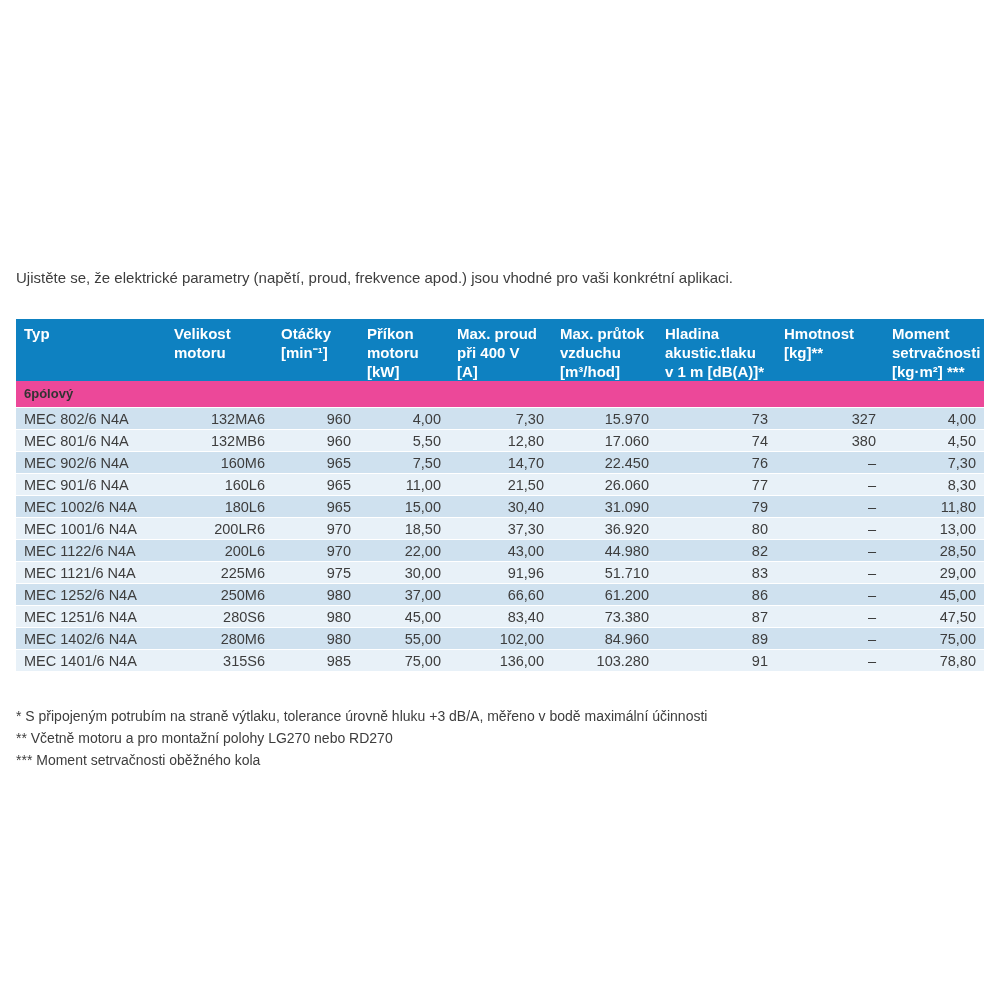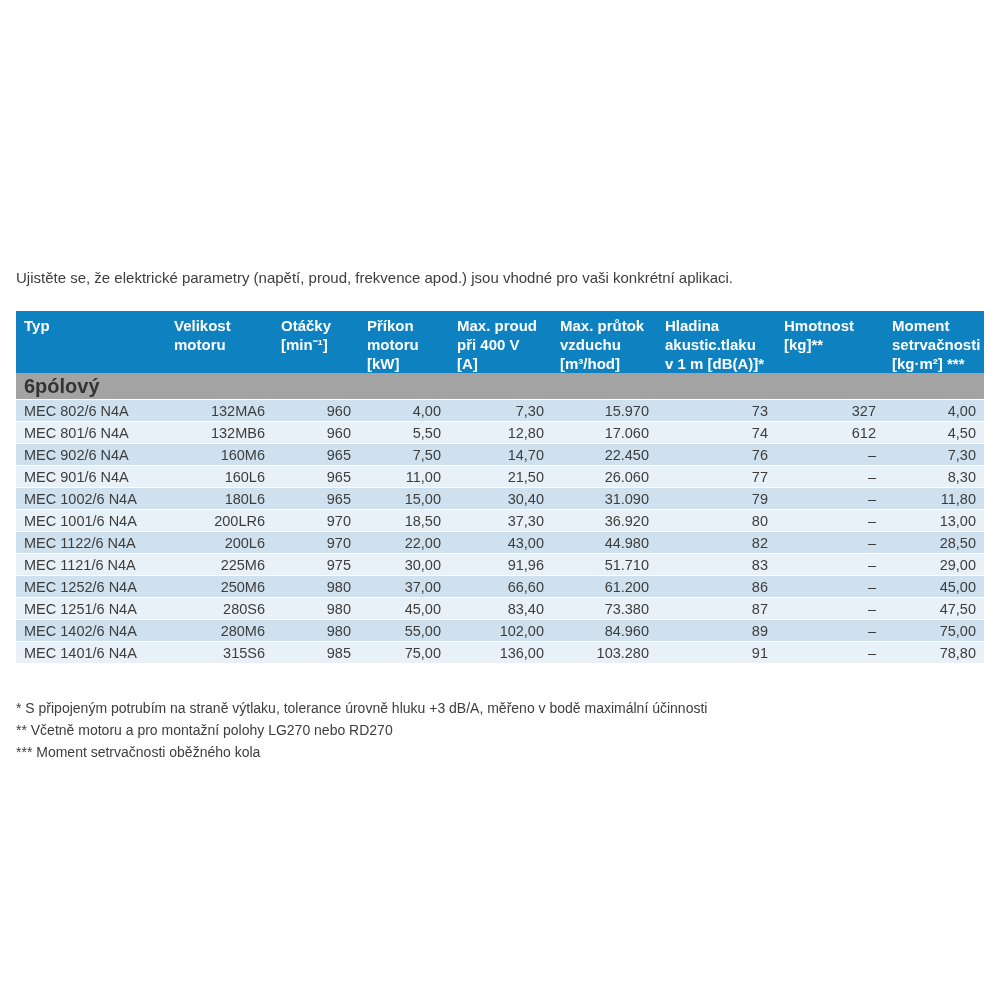--- a/index.html
+++ b/index.html
@@ -31,21 +31,21 @@
     line-height: 20px;
   }
   .page-subtitle {
     margin-top: 16px;
     font-size: 15px;
     font-weight: 400;
     color: #3d3d3d;
     line-height: 18px;
   }
   table.params {
-    margin-top: 24px;
+    margin-top: 32px;
     width: 968px;
     border-collapse: collapse;
     table-layout: fixed;
   }
   .col-0 { width: 150px; }
   .col-1 { width: 107px; }
   .col-2 { width: 86px; }
   .col-3 { width: 90px; }
   .col-4 { width: 103px; }
   .col-5 { width: 105px; }
@@ -58,22 +58,22 @@
     font-size: 15px;
     font-weight: 700;
     line-height: 19px;
     vertical-align: top;
     height: 62px;
     padding: 5px 8px 0 8px;
   }
   th.align-left { text-align: left; }
   th.align-right { text-align: left; }
   tr.section-row td {
-    background: #a3a3a3;
-    font-size: 20px;
+    background: #ec4899;
+    font-size: 13px;
     font-weight: 700;
     color: #333333;
     padding: 3px 0 3px 8px;
     height: 22px;
   }
   tbody td {
     font-size: 14.5px;
     line-height: 20px;
     height: 22px;
     padding: 0 8px;
@@ -143,21 +143,21 @@
             <td class="align-right">4,00</td>
           </tr>
           <tr class="stripe-light">
             <td class="align-left">MEC 801/6 N4A</td>
             <td class="align-right">132MB6</td>
             <td class="align-right">960</td>
             <td class="align-right">5,50</td>
             <td class="align-right">12,80</td>
             <td class="align-right">17.060</td>
             <td class="align-right">74</td>
-            <td class="align-right">612</td>
+            <td class="align-right">380</td>
             <td class="align-right">4,50</td>
           </tr>
           <tr class="stripe-dark">
             <td class="align-left">MEC 902/6 N4A</td>
             <td class="align-right">160M6</td>
             <td class="align-right">965</td>
             <td class="align-right">7,50</td>
             <td class="align-right">14,70</td>
             <td class="align-right">22.450</td>
             <td class="align-right">76</td>

